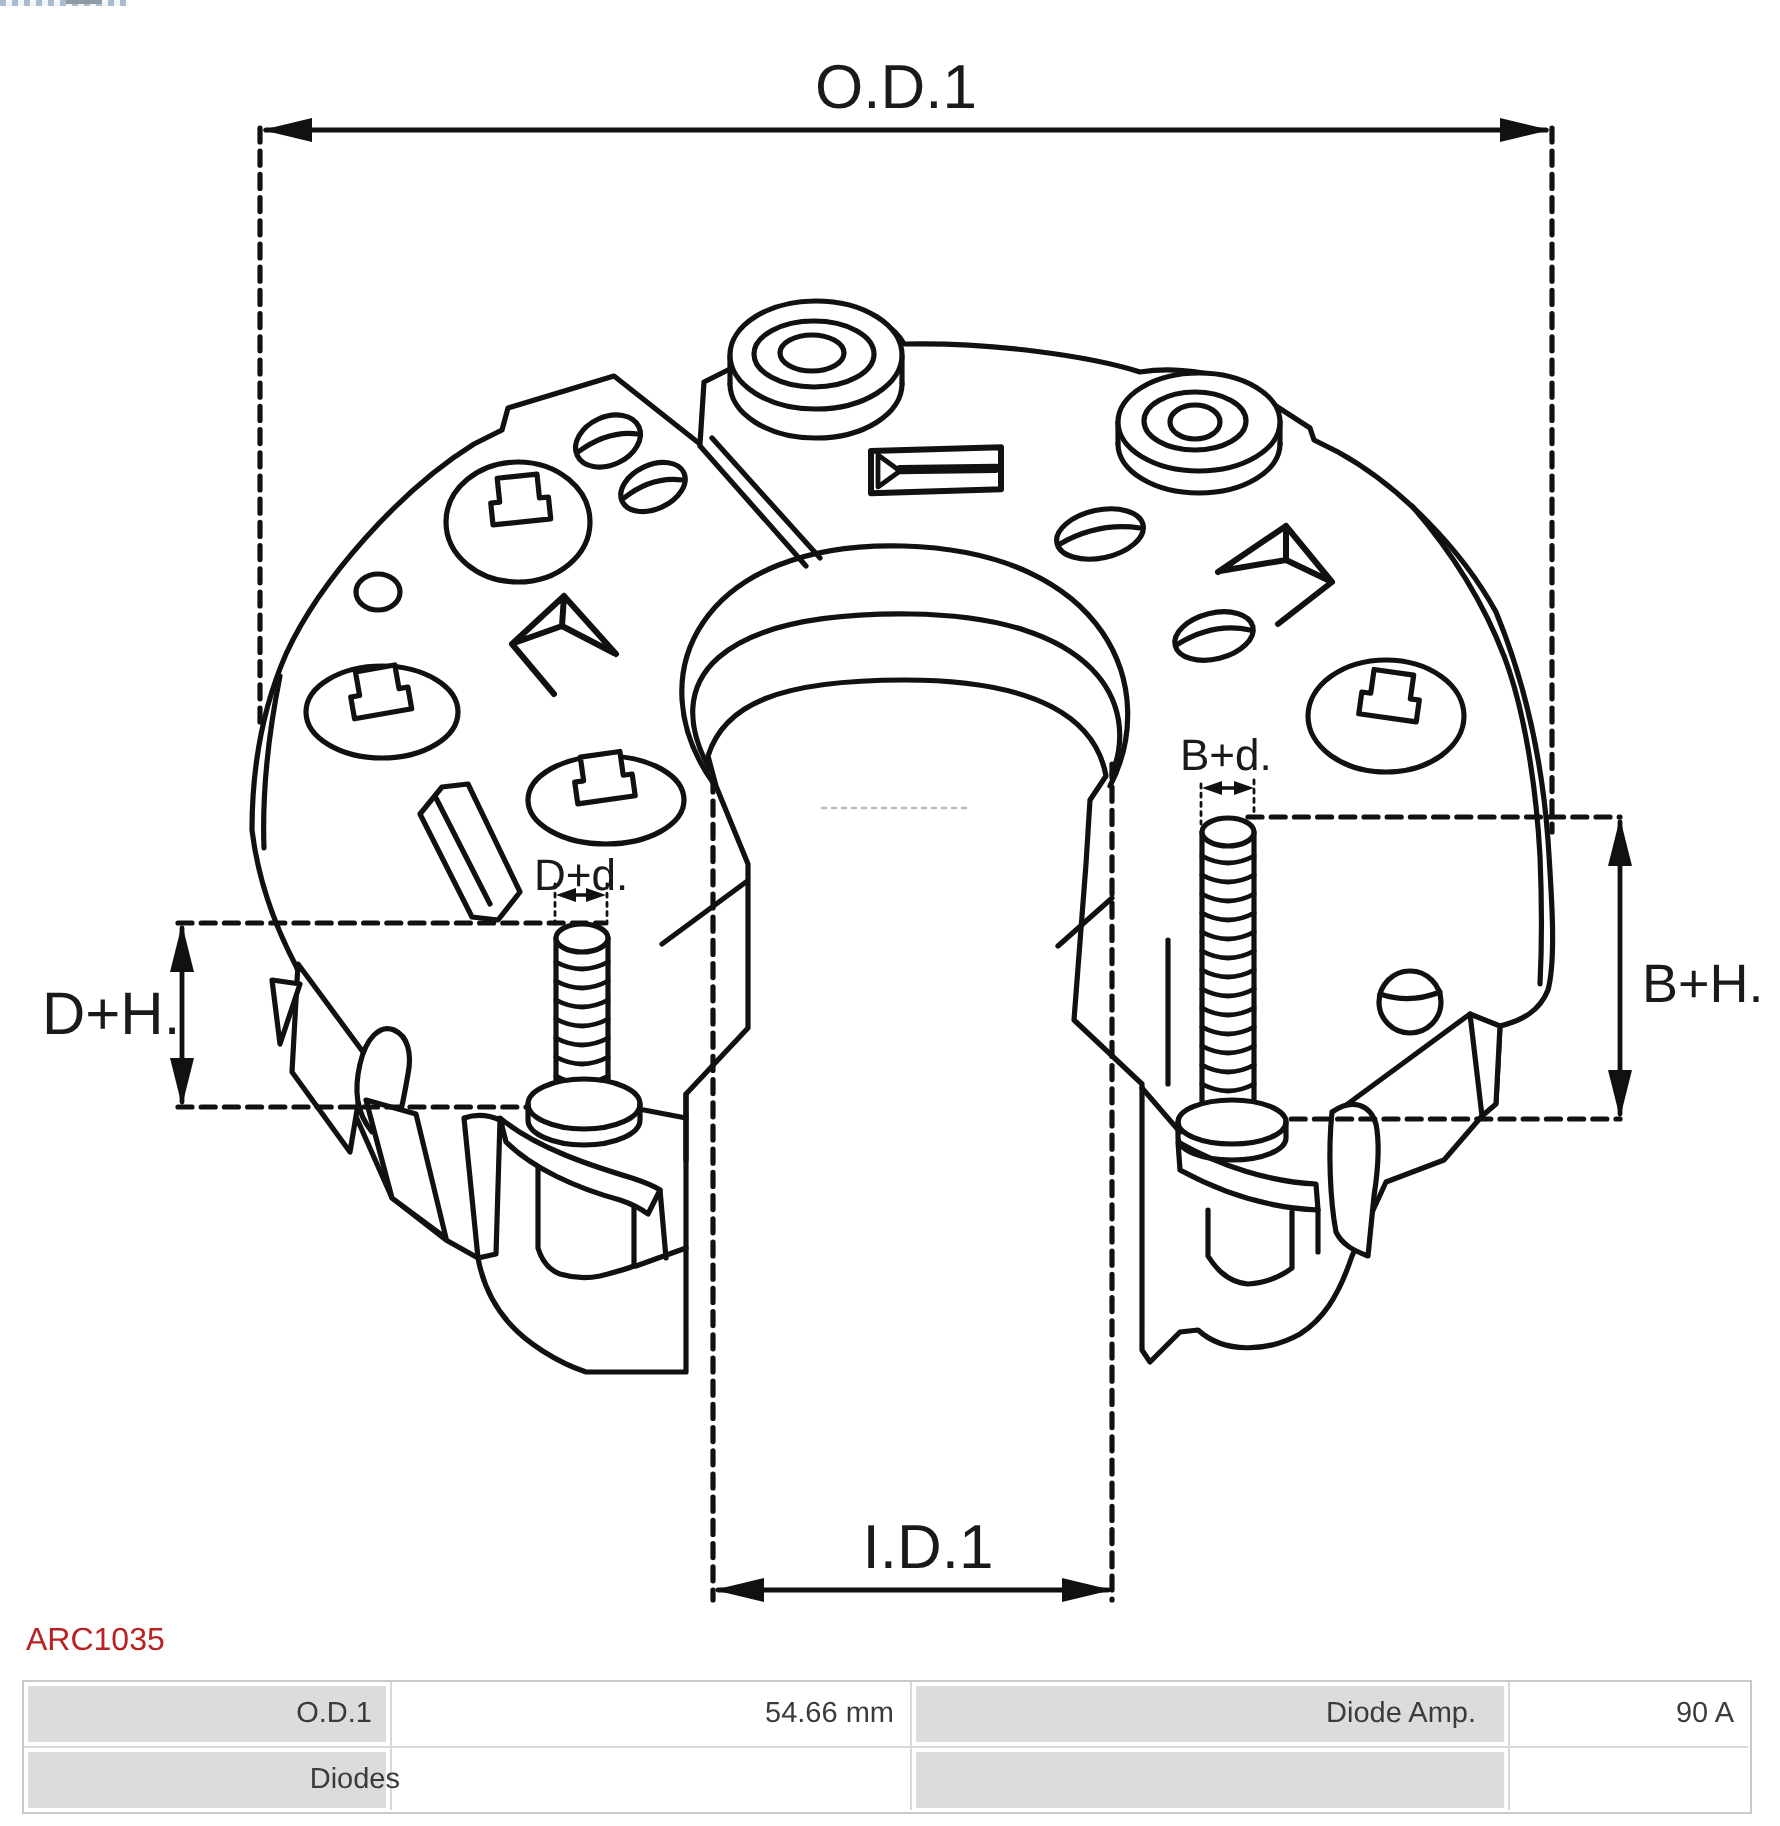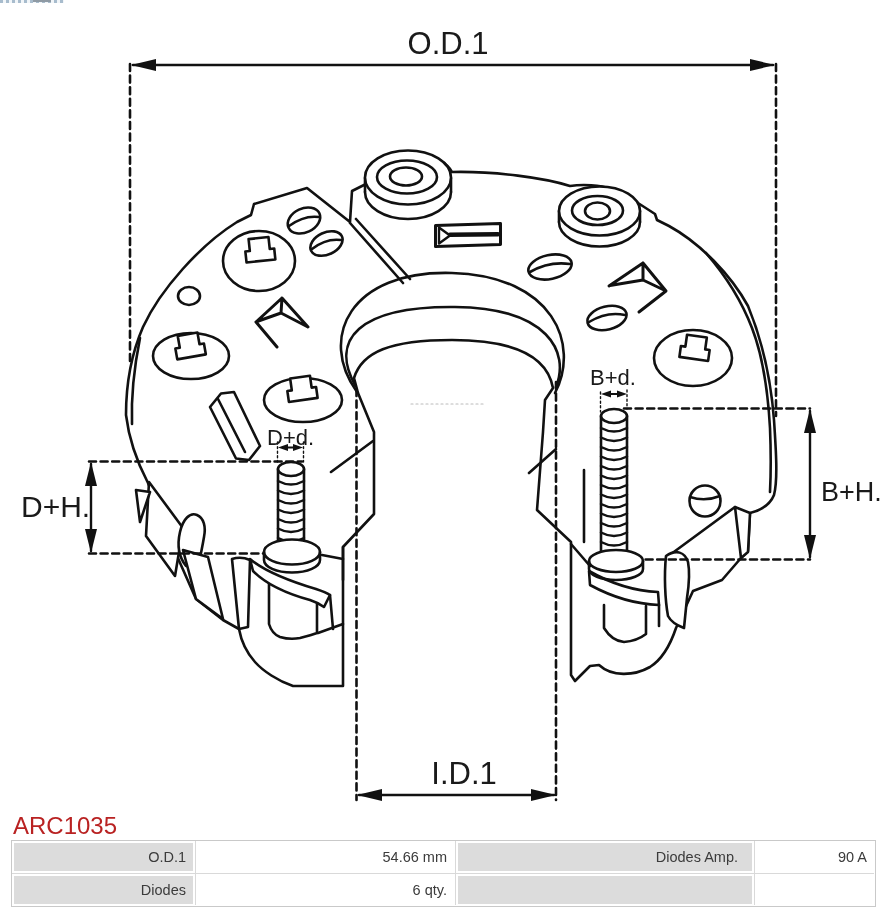--- a/index.html
+++ b/index.html
@@ -1,18 +1,18 @@
 <!DOCTYPE html>
 <html><head>
 <meta charset="utf-8">
 <style>
 html,body{margin:0;padding:0;width:890px;height:913px;background:#fff;overflow:hidden;}
 body{font-family:"Liberation Sans",sans-serif;position:relative;-webkit-font-smoothing:antialiased;}
 #art{position:absolute;left:0;top:0;}
-#pn{position:absolute;left:13px;top:812px;font-size:24px;color:#b92222;}
+#pn{position:absolute;left:13px;top:812px;font-size:16px;color:#b92222;}
 #tbl{position:absolute;left:11px;top:840px;width:862.5px;height:65px;border:1px solid #c9c9c9;background:#fff;}
 .sep{position:absolute;background:#d9d9d9;}
 .g{position:absolute;background:#dcdcdc;}
 .ct{position:absolute;font-size:14.5px;color:#3b3b3b;text-align:right;}
 </style>
 </head>
 <body>
 <svg id="art" width="890" height="913" viewBox="0 0 890 913" fill="none" stroke-linejoin="round" stroke-linecap="round">
 
 <g id="body" stroke="#111" stroke-width="2.6" fill="#fff">
@@ -204,20 +204,19 @@
 <div id="tbl">
 <div class="sep" style="left:183px;top:0;width:1px;height:64px;"></div>
 <div class="sep" style="left:443px;top:0;width:1px;height:64px;"></div>
 <div class="sep" style="left:742px;top:0;width:1px;height:64px;"></div>
 <div class="sep" style="left:0;top:32px;width:862px;height:1px;"></div>
 <div class="g" style="left:2px;top:2px;width:179px;height:28px;"></div>
 <div class="g" style="left:2px;top:35px;width:179px;height:28px;"></div>
 <div class="g" style="left:446px;top:2px;width:294px;height:28px;"></div>
 <div class="g" style="left:446px;top:35px;width:294px;height:28px;"></div>
 <div class="ct" style="left:2px;top:8px;width:172px;">O.D.1</div>
-<div class="ct" style="left:2px;top:41px;width:172px;">Diodes</div>
+<div class="ct" style="left:16px;top:41px;width:172px;">Diodes</div>
 <div class="ct" style="left:186px;top:8px;width:249px;">54.66 mm</div>
-<div class="ct" style="left:186px;top:41px;width:249px;">6 qty.</div>
-<div class="ct" style="left:446px;top:8px;width:280px;">Diodes Amp.</div>
+<div class="ct" style="left:446px;top:8px;width:280px;">Diode Amp.</div>
 <div class="ct" style="left:745px;top:8px;width:110px;">90 A</div>
 </div>
 <div style="position:absolute;left:0;top:0;width:64px;height:3px;background:repeating-linear-gradient(90deg,#a8bccd 0 3px,#f2f6f9 3px 6px);"></div>
 <div style="position:absolute;left:33px;top:0;width:18px;height:2px;background:#8f9aa4;"></div>
 
 </body></html>

